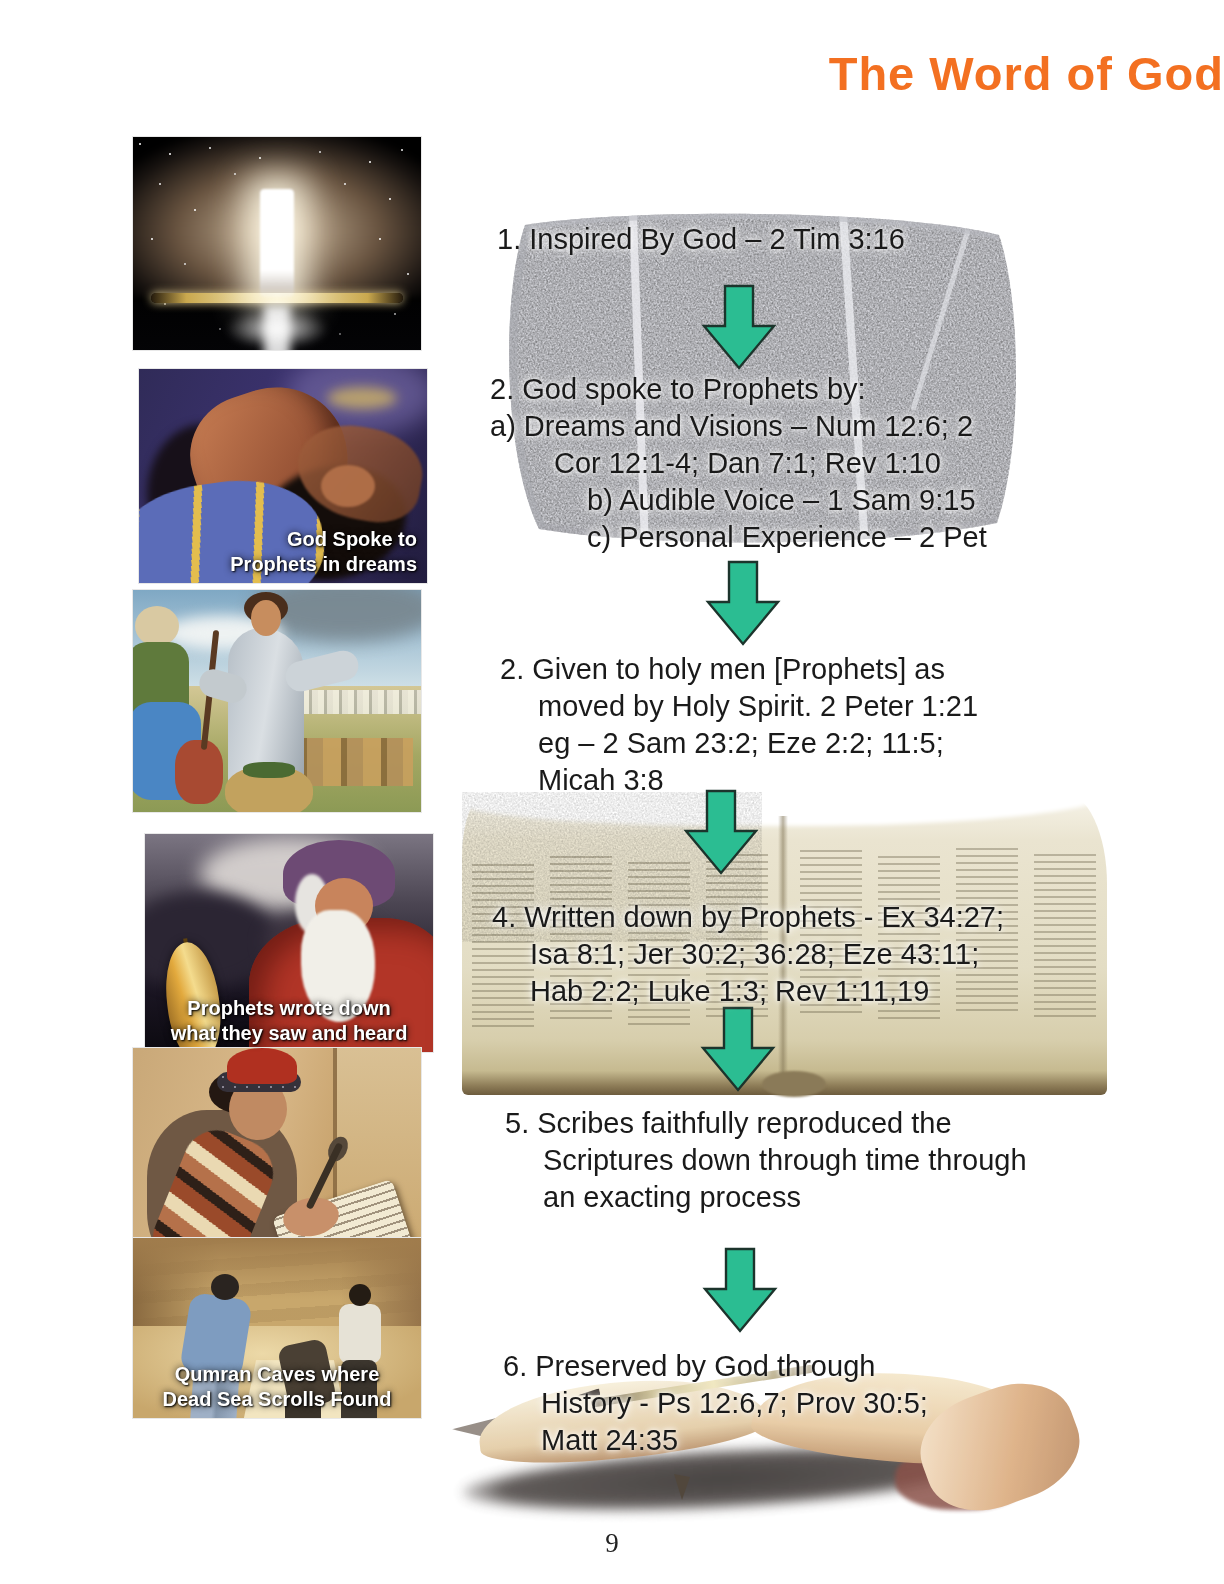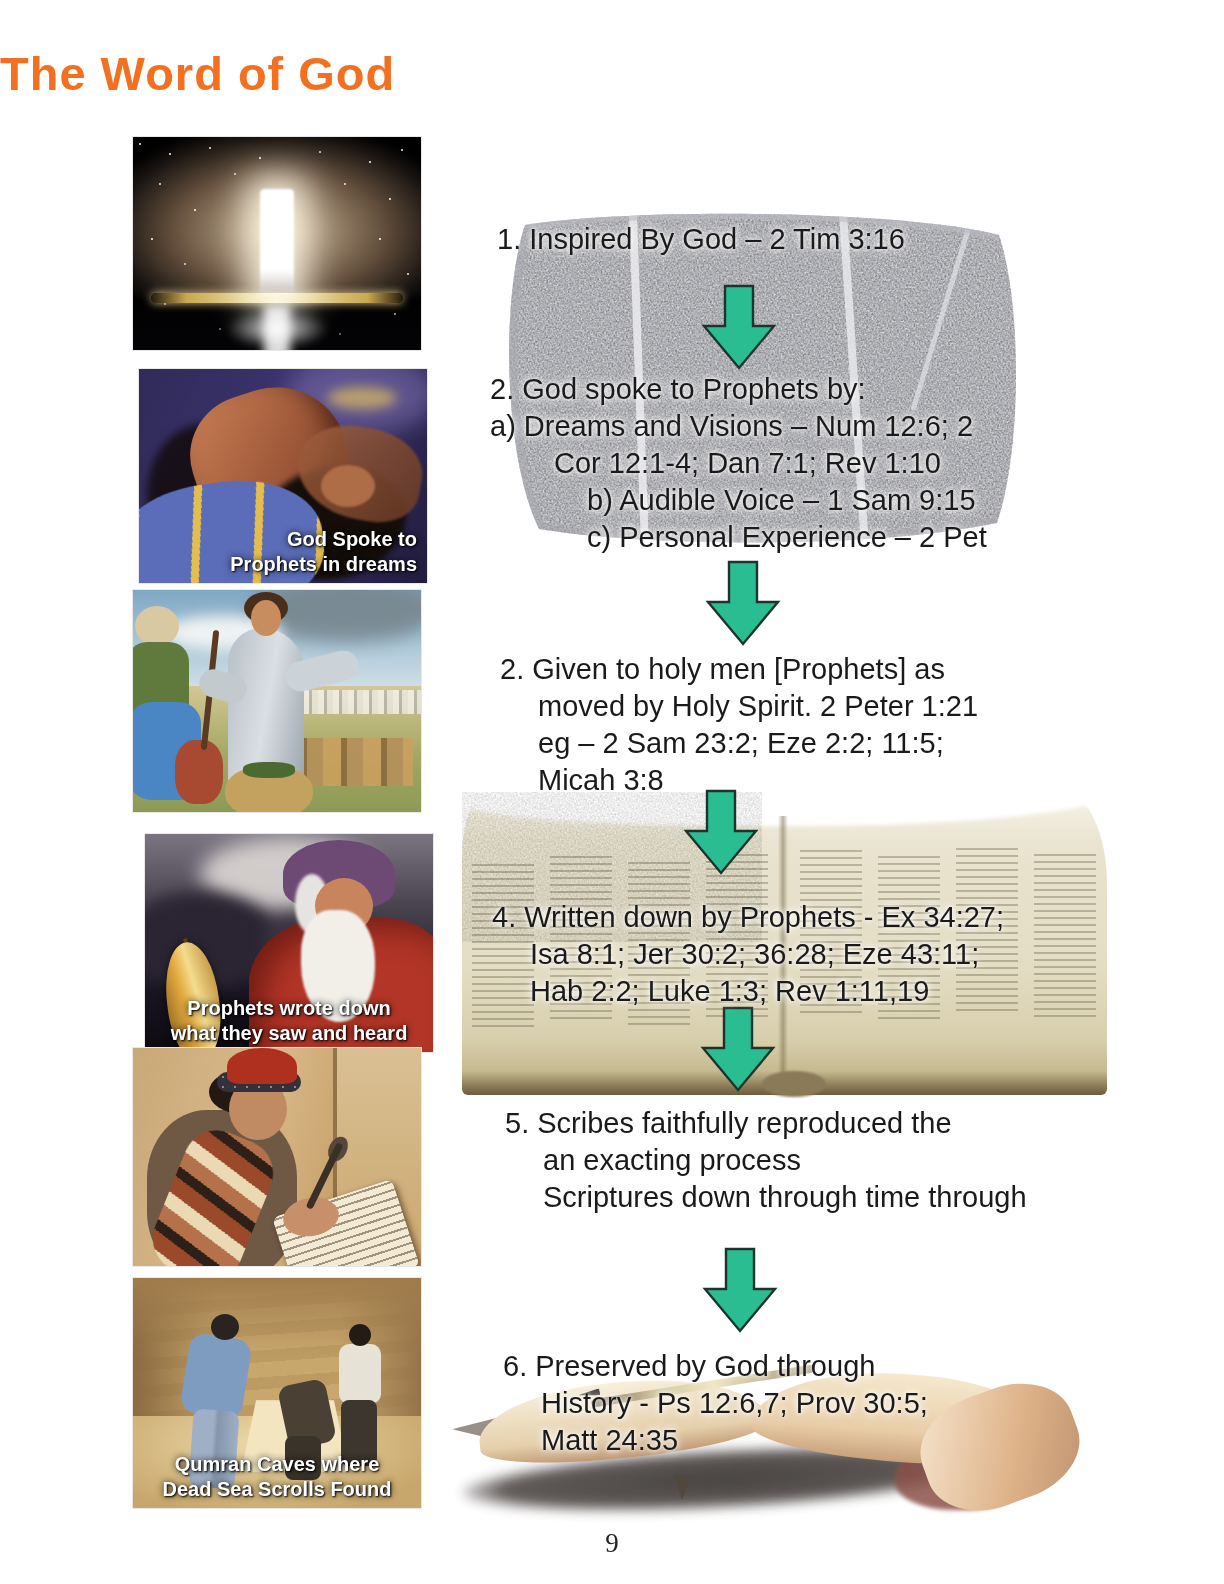--- a/index.html
+++ b/index.html
@@ -6,26 +6,26 @@
     --title_accent:#F37021;
     --arrow_fill:#2BBD92;
     --arrow_stroke:#1c342c;
     --body_text:#1a1a1a;
   }
   html,body{margin:0;padding:0;background:#fff;}
   body{width:1224px;height:1584px;position:relative;font-family:"Liberation Sans",sans-serif;}
   .page{position:absolute;inset:0;background:#fff;overflow:hidden;}
   .ab{position:absolute;}
   
-  .title{position:absolute;top:46px;left:0;width:100%;text-align:left;margin:0;
+  .title{position:absolute;top:46px;left:0;width:100%;text-align:right;margin:0;
          font-size:47px;font-weight:bold;letter-spacing:1px;color:var(--title_accent);}
   
   .card{position:absolute;left:133px;width:288px;overflow:hidden;background:#000;box-shadow:0 0 0 1px #e8e8e8;}
   .c1{top:137px;height:213px}.c2{top:363px;height:214px}.c3{top:590px;height:222px}
-  .c4{top:822px;height:218px}.c5{top:1048px;height:218px}.c6{top:1278px;height:230px}
+  .c4{top:822px;height:218px}.c5{top:1048px;height:218px}.c6{top:1238px;height:180px}
   .fig-cap{position:absolute;bottom:6px;color:#fff;font-size:20px;font-weight:700;line-height:25px;
            white-space:pre-line;text-shadow:1px 1px 2px #000,0 0 7px rgba(0,0,0,.85);z-index:9;}
   .cap-right{right:10px;left:0;text-align:right;}
   .cap-center{left:0;right:0;text-align:center;}
   
   .gal{left:-25px;top:-5px;width:340px;height:165px;filter:blur(3px);
        background:radial-gradient(ellipse at 50% 60%,rgba(220,198,168,.95),rgba(160,128,98,.65) 42%,rgba(80,64,54,.3) 68%,transparent 78%);}
   .stars{left:6px;top:6px;width:2px;height:2px;background:#fff;border-radius:50%;
     box-shadow:30px 10px #fff,70px 4px #eee,120px 14px #fff,180px 8px #ddd,230px 18px #fff,262px 6px #eee,
     20px 40px #eee,55px 66px #fff,95px 30px #ddd,150px 50px #fff,205px 40px #eee,250px 55px #fff,
@@ -371,22 +371,22 @@
   </div>
 
   <div class="pt p4">
     <div class="ln">4. Written down by Prophets - Ex 34:27;</div>
     <div class="ln d1">Isa 8:1; Jer 30:2; 36:28; Eze 43:11;</div>
     <div class="ln d1">Hab 2:2; Luke 1:3; Rev 1:11,19</div>
   </div>
 
   <div class="pt p5">
     <div class="ln">5. Scribes faithfully reproduced the</div>
+    <div class="ln d1">Scriptures down through time through</div>
     <div class="ln d1">an exacting process</div>
-    <div class="ln d1">Scriptures down through time through</div>
   </div>
 
   <div class="pt p6">
     <div class="ln">6. Preserved by God through</div>
     <div class="ln d1">History - Ps 12:6,7; Prov 30:5;</div>
     <div class="ln d1">Matt 24:35</div>
   </div>
 
   <div class="pagenum">9</div>
 

